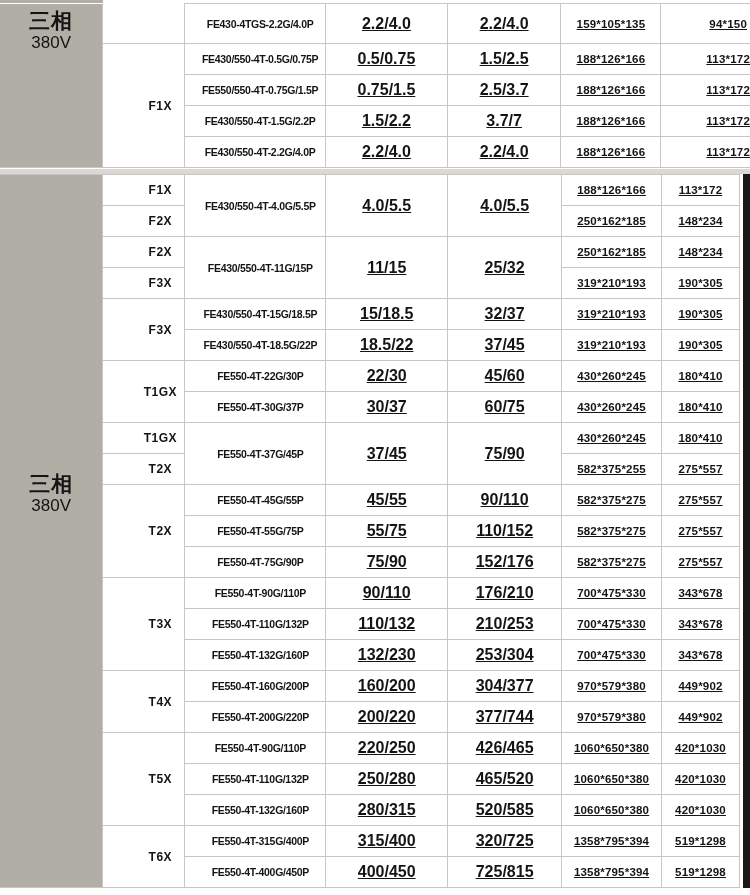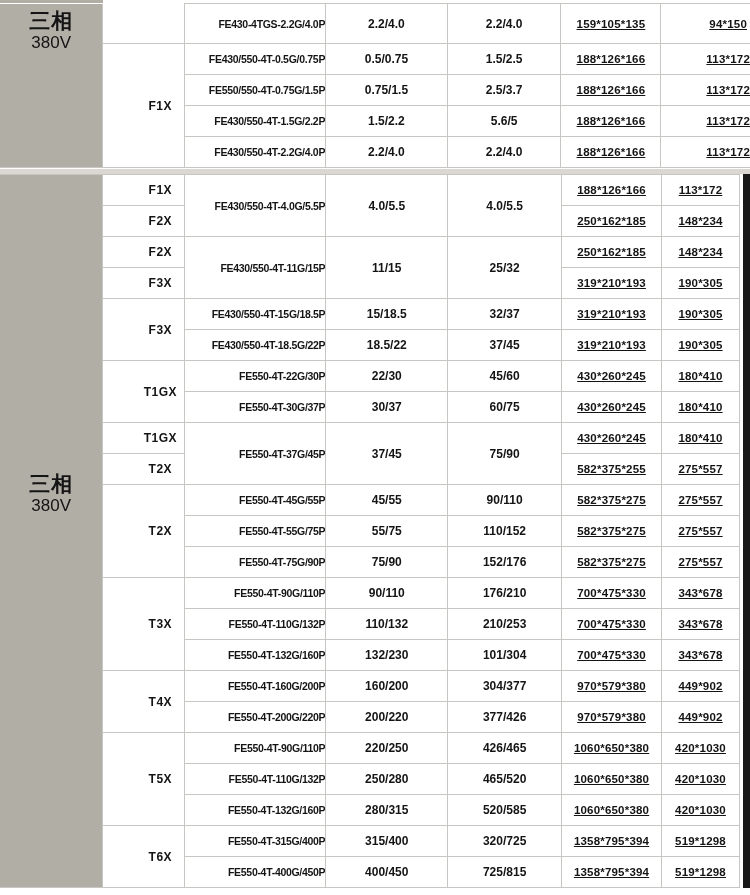--- a/index.html
+++ b/index.html
@@ -36,23 +36,23 @@
     text-align: center;
   }
   .v1 { font-size: 21px; line-height: 24px; font-weight: bold; letter-spacing: 1px; }
   .v2 { font-size: 17px; line-height: 19px; font-weight: normal; }
 
   .tbl-a td.voltage { vertical-align: top; padding-top: 5px; border-top: none; }
   .tbl-a tr:first-child td.frame { border-top: none; }
   .tbl-a td.mount { border-right: none; padding-left: 45px; }
   .tbl-b td.voltage { padding-bottom: 75px; border-bottom: 1px solid var(--grid-border); }
 
-  td.model { text-align: right; padding-left: 10px; font-size: 10.5px; letter-spacing: -0.3px; }
+  td.model { text-align: center; padding-left: 10px; font-size: 10.5px; letter-spacing: -0.3px; }
   td.frame { font-size: 12px; letter-spacing: 0.5px; padding-left: 33px; }
-  td.power, td.current { font-size: 12px; }
+  td.power, td.current { font-size: 16px; text-decoration: underline; }
   td.dims, td.mount { font-size: 11.5px; letter-spacing: 0.2px; text-decoration: underline; }
 
   
   .band {
     width: 750px; height: 5px;
     margin-top: 1px;
     background: var(--separator-band);
   }
 
   .secB { display: flex; align-items: stretch; width: 750px; }
@@ -105,21 +105,21 @@
         <tr>
           <td class="model">FE550/550-4T-0.75G/1.5P</td>
           <td class="power">0.75/1.5</td>
           <td class="current">2.5/3.7</td>
           <td class="dims">188*126*166</td>
           <td class="mount">113*172</td>
         </tr>
         <tr>
           <td class="model">FE430/550-4T-1.5G/2.2P</td>
           <td class="power">1.5/2.2</td>
-          <td class="current">5.6/5</td>
+          <td class="current">3.7/7</td>
           <td class="dims">188*126*166</td>
           <td class="mount">113*172</td>
         </tr>
         <tr>
           <td class="model">FE430/550-4T-2.2G/4.0P</td>
           <td class="power">2.2/4.0</td>
           <td class="current">2.2/4.0</td>
           <td class="dims">188*126*166</td>
           <td class="mount">113*172</td>
         </tr>
@@ -246,36 +246,36 @@
           <tr>
             <td class="model">FE550-4T-110G/132P</td>
             <td class="power">110/132</td>
             <td class="current">210/253</td>
             <td class="dims">700*475*330</td>
             <td class="mount">343*678</td>
           </tr>
           <tr>
             <td class="model">FE550-4T-132G/160P</td>
             <td class="power">132/230</td>
-            <td class="current">101/304</td>
+            <td class="current">253/304</td>
             <td class="dims">700*475*330</td>
             <td class="mount">343*678</td>
           </tr>
           <tr>
             <td rowspan="2" class="frame">T4X</td>
             <td class="model">FE550-4T-160G/200P</td>
             <td class="power">160/200</td>
             <td class="current">304/377</td>
             <td class="dims">970*579*380</td>
             <td class="mount">449*902</td>
           </tr>
           <tr>
             <td class="model">FE550-4T-200G/220P</td>
             <td class="power">200/220</td>
-            <td class="current">377/426</td>
+            <td class="current">377/744</td>
             <td class="dims">970*579*380</td>
             <td class="mount">449*902</td>
           </tr>
           <tr>
             <td rowspan="3" class="frame">T5X</td>
             <td class="model">FE550-4T-90G/110P</td>
             <td class="power">220/250</td>
             <td class="current">426/465</td>
             <td class="dims">1060*650*380</td>
             <td class="mount">420*1030</td>

